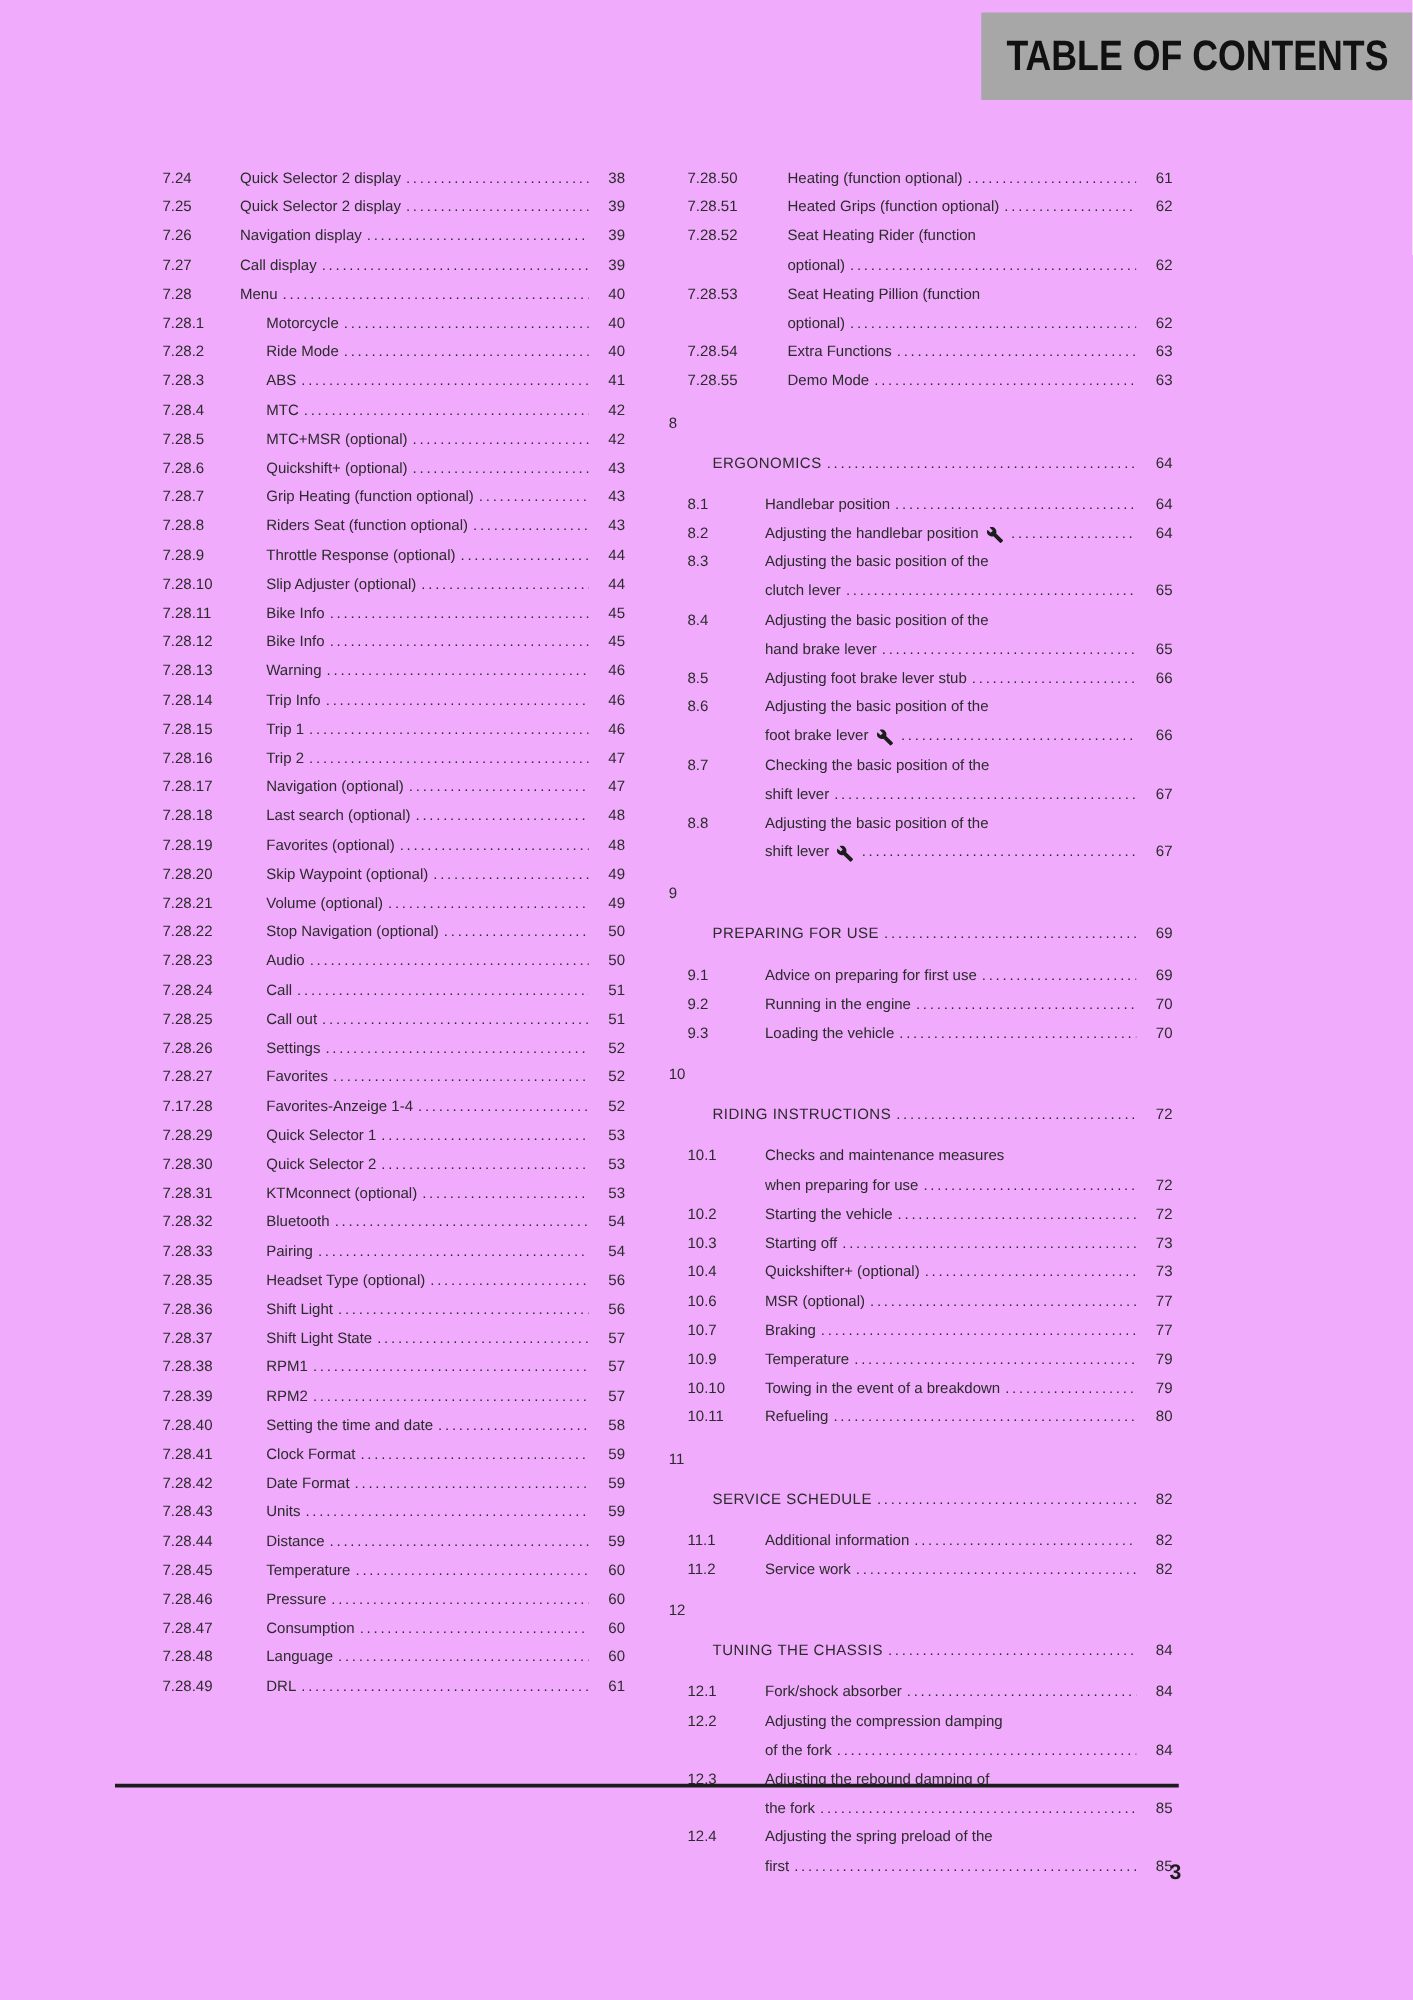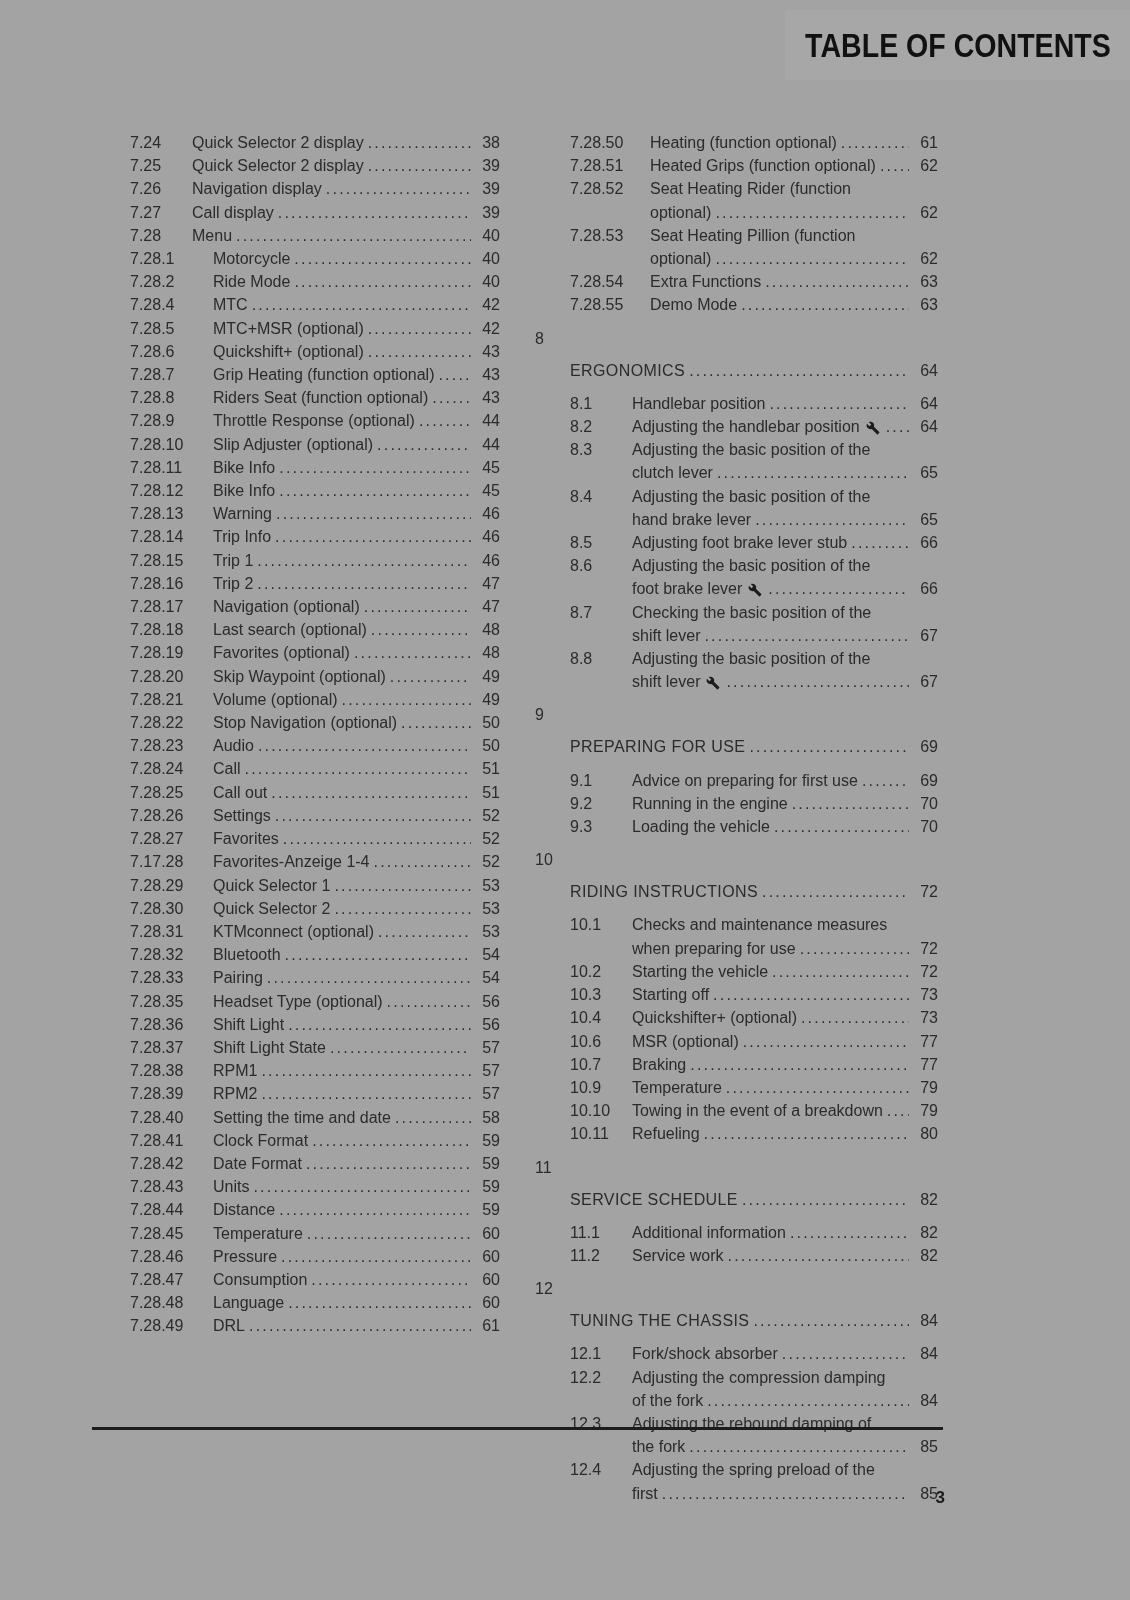--- a/index.html
+++ b/index.html
@@ -1,48 +1,48 @@
 <!DOCTYPE html>
 <html><head>
 <meta charset="utf-8">
 <style>
   html,body { margin:0; padding:0; background:#ffffff; }
   .page {
-    position:relative; width:1130px; height:1600px; background:#a3a3a3;
+    position:relative; width:1130px; height:1600px; background:#f0abfc;
     font-family:"Liberation Sans", sans-serif; color:#2b2b2b; overflow:hidden;
   }
   .header-box {
     position:absolute; left:785px; top:10px; width:345px; height:70px;
     background:#a7a7a7; display:flex; align-items:center; justify-content:center;
   }
   .header-title {
     font-size:34px; font-weight:bold; color:#111111; letter-spacing:0px;
     transform:scaleX(0.84); transform-origin:center; white-space:nowrap;
   }
-  .col { position:absolute; top:131px; font-size:16px; line-height:23.2px; }
+  .col { position:absolute; top:131px; font-size:12px; line-height:23.2px; }
   .col-left  { left:130px; width:370px; }
   .col-right { left:535px; width:403px; }
 
   .entry { display:flex; align-items:flex-start; }
   .entry .num { flex:0 0 auto; }
   .entry .body { flex:1 1 auto; min-width:0; }
   .line.last { display:flex; align-items:baseline; }
   .txt { flex:0 0 auto; white-space:nowrap; }
   .dots { flex:1 1 auto; overflow:hidden; white-space:nowrap; margin:0 5px 0 4px; min-width:10px; }
   .dots::after {
     content:"..........................................................................................................................";
     letter-spacing:2.2px;
   }
   .pg { flex:0 0 auto; min-width:24px; text-align:right; }
 
   
   .col-left  .lvl-section .num { width:62px; }
   .col-left  .lvl-sub     .num { width:83px; }
   .col-right .lvl-chapter .num { width:35px; }
-  .col-right .lvl-section, .col-right .lvl-sub { margin-left:35px; }
+  .col-right .lvl-section, .col-right .lvl-sub { margin-left:15px; }
   .col-right .lvl-section .num { width:62px; }
   .col-right .lvl-sub     .num { width:80px; }
   .lvl-chapter { margin-top:10px; margin-bottom:10px; }
   .lvl-chapter .txt { letter-spacing:0.4px;margin-top:32px; }
 
   .wrench-icon { width:14px; height:14px; flex:0 0 auto; margin:0 2px 0 6px;
     align-self:center; transform:translateY(1px); }
 
   .bottom-rule {
     position:absolute; left:92px; top:1427px; width:851px; height:3px;
@@ -125,20 +125,30 @@
         <span class="num">7.28.2</span>
         <span class="body">
           <div class="line last">
             <span class="txt">Ride Mode</span>
             <span class="dots"></span>
             <span class="pg">40</span>
           </div>
         </span>
       </div>
       <div class="entry lvl-sub">
+        <span class="num">7.28.3</span>
+        <span class="body">
+          <div class="line last">
+            <span class="txt">ABS</span>
+            <span class="dots"></span>
+            <span class="pg">41</span>
+          </div>
+        </span>
+      </div>
+      <div class="entry lvl-sub">
         <span class="num">7.28.4</span>
         <span class="body">
           <div class="line last">
             <span class="txt">MTC</span>
             <span class="dots"></span>
             <span class="pg">42</span>
           </div>
         </span>
       </div>
       <div class="entry lvl-sub">

